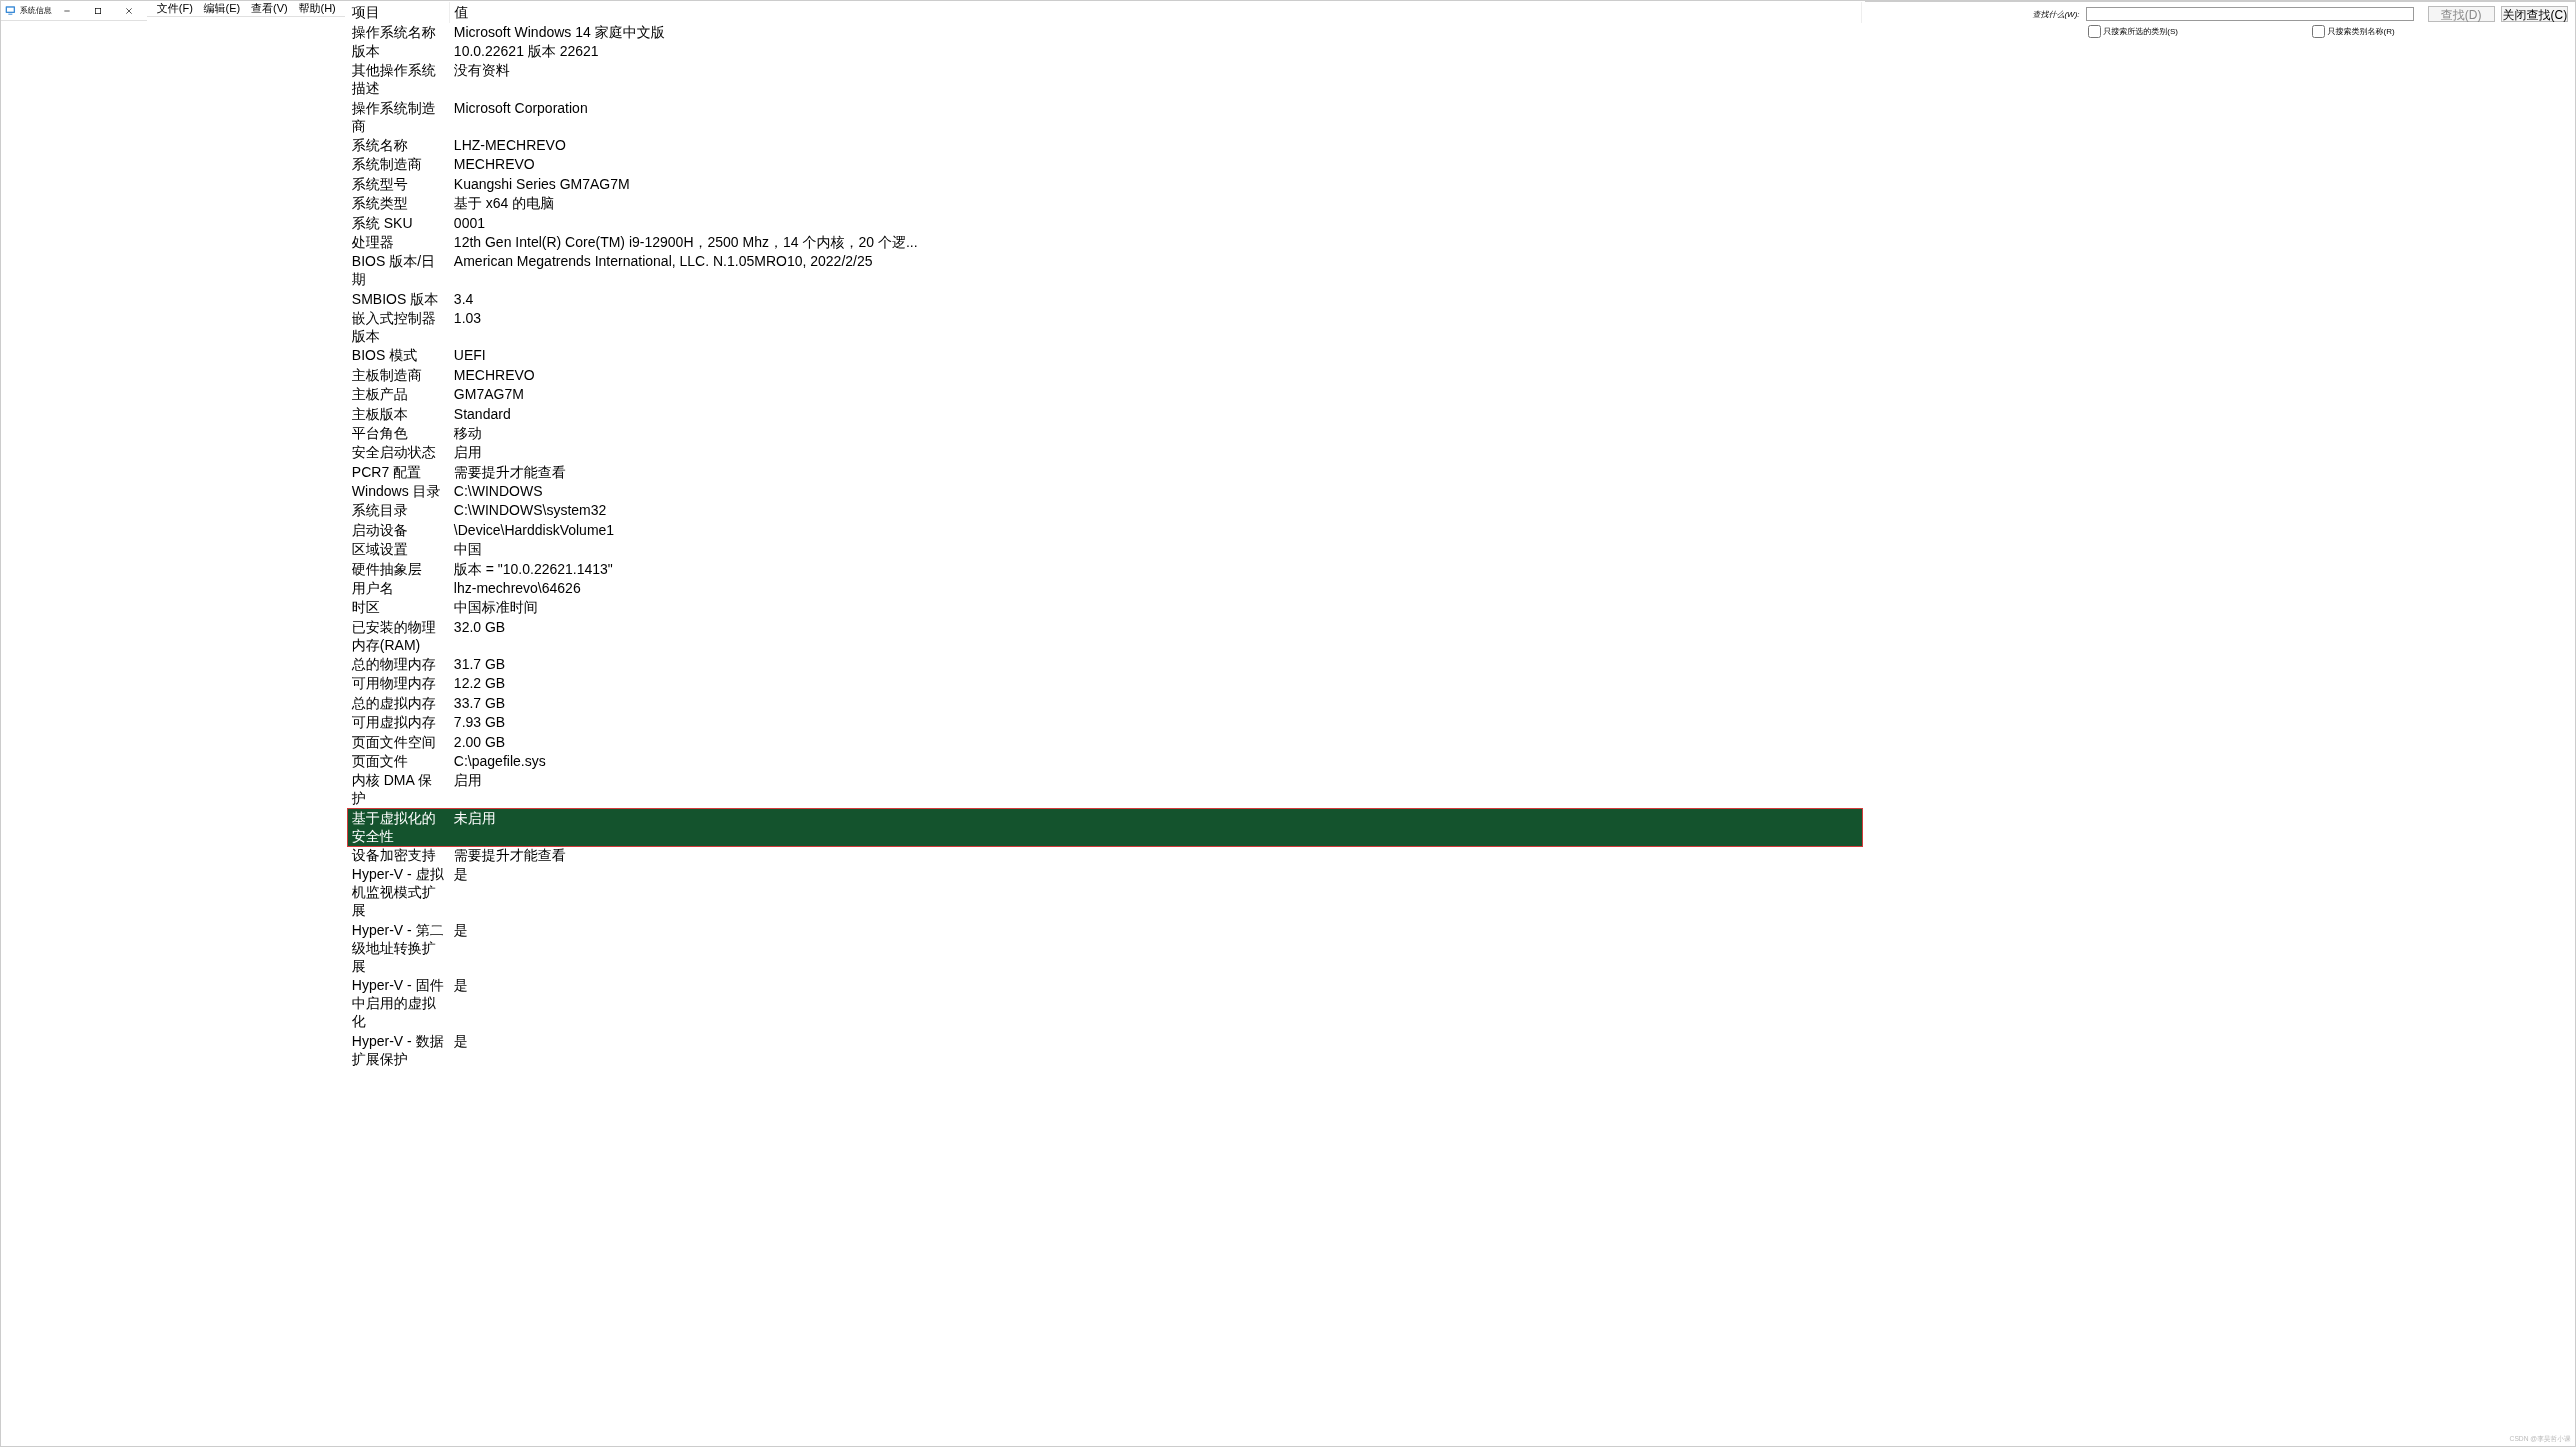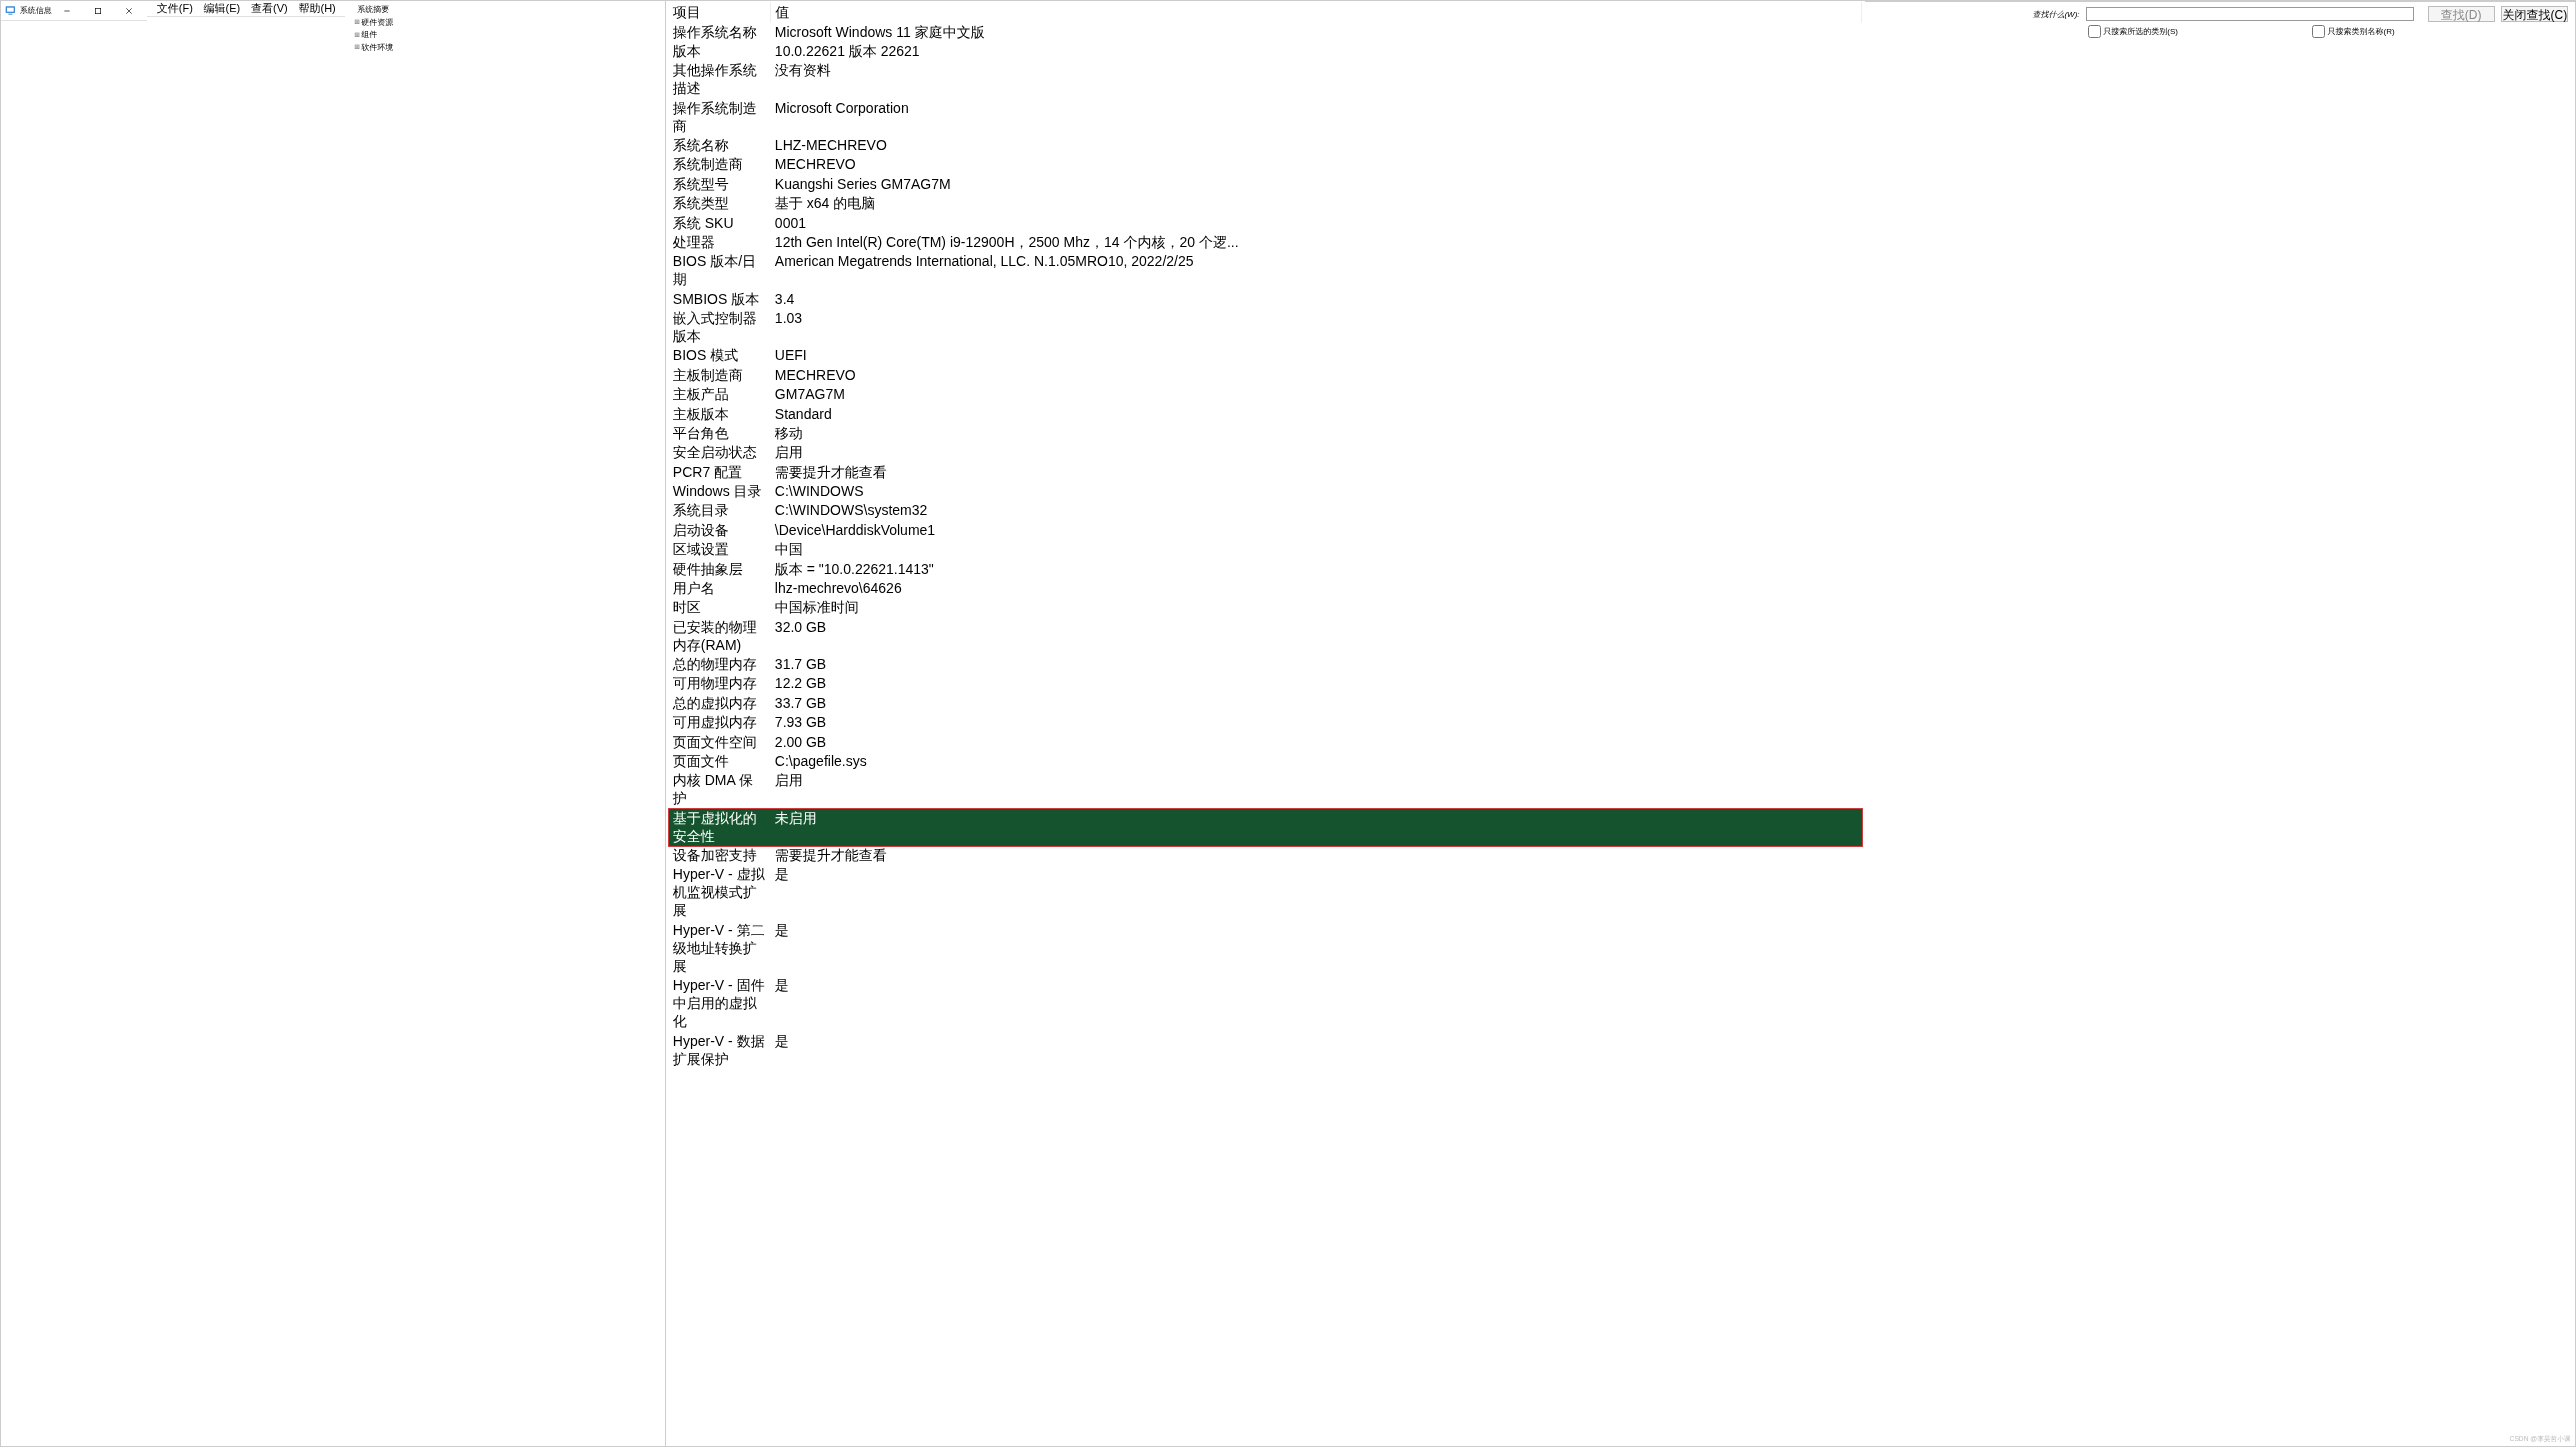--- a/index.html
+++ b/index.html
@@ -76,51 +76,33 @@
 
   <div class="menu-bar">
     <div class="menu-item">文件(F)</div>
     <div class="menu-item">编辑(E)</div>
     <div class="menu-item">查看(V)</div>
     <div class="menu-item">帮助(H)</div>
   </div>
 
   <div class="content">
 
-    <div class="tree-pane">
-      <div class="tree-item">
-        <span class="expander"></span>
-        <span>系统摘要</span>
-      </div>
-      <div class="tree-item" style="padding-left:6.7px">
-        <span class="expander">⊞</span>
-        <span>硬件资源</span>
-      </div>
-      <div class="tree-item" style="padding-left:6.7px">
-        <span class="expander">⊞</span>
-        <span>组件</span>
-      </div>
-      <div class="tree-item" style="padding-left:6.7px">
-        <span class="expander">⊞</span>
-        <span>软件环境</span>
-      </div>
-    </div>
 
     <div class="details-pane">
       <table class="details-table">
         <thead>
           <tr>
             <th class="key">项目</th>
             <th>值</th>
           </tr>
         </thead>
         <tbody id="details-body">
             <tr>
               <td class="key">操作系统名称</td>
-              <td>Microsoft Windows 11 家庭中文版</td>
+              <td>Microsoft Windows 14 家庭中文版</td>
             </tr>
             <tr>
               <td class="key">版本</td>
               <td>10.0.22621 版本 22621</td>
             </tr>
             <tr>
               <td class="key">其他操作系统描述</td>
               <td>没有资料</td>
             </tr>
             <tr>

